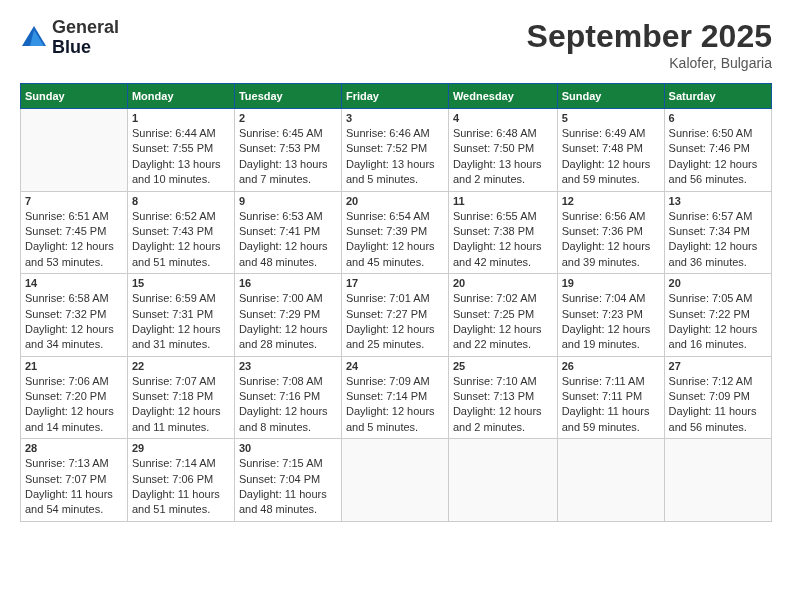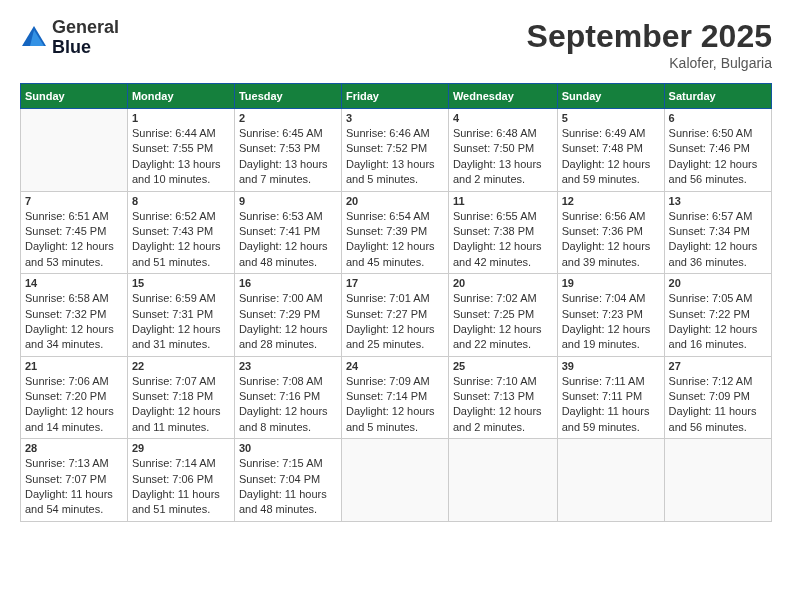--- a/index.html
+++ b/index.html
@@ -230,21 +230,21 @@
           </td>
           <td>
             <span class="day-num">24</span>
             <div class="day-info">Sunrise: 7:09 AM<br>Sunset: 7:14 PM<br>Daylight: 12 hours and 5 minutes.</div>
           </td>
           <td>
             <span class="day-num">25</span>
             <div class="day-info">Sunrise: 7:10 AM<br>Sunset: 7:13 PM<br>Daylight: 12 hours and 2 minutes.</div>
           </td>
           <td>
-            <span class="day-num">39</span>
+            <span class="day-num">26</span>
             <div class="day-info">Sunrise: 7:11 AM<br>Sunset: 7:11 PM<br>Daylight: 11 hours and 59 minutes.</div>
           </td>
           <td>
             <span class="day-num">27</span>
             <div class="day-info">Sunrise: 7:12 AM<br>Sunset: 7:09 PM<br>Daylight: 11 hours and 56 minutes.</div>
           </td>
         </tr>
         <tr>
           <td>
             <span class="day-num">28</span>

